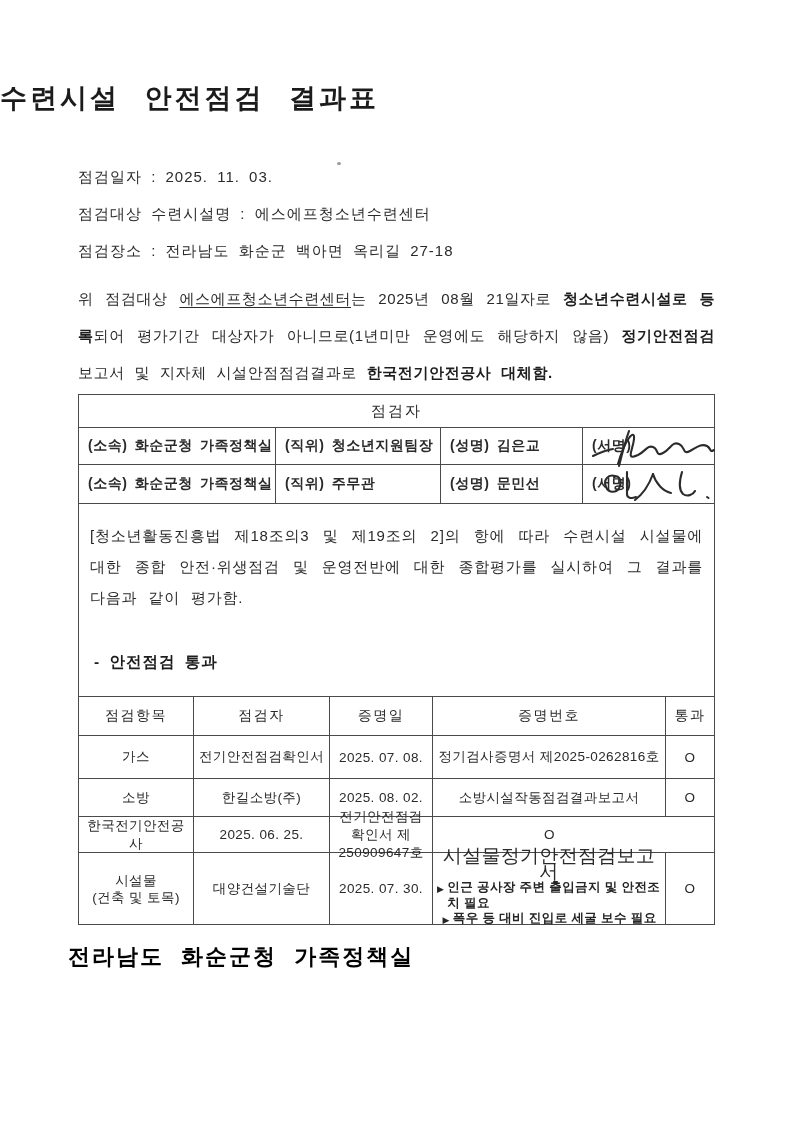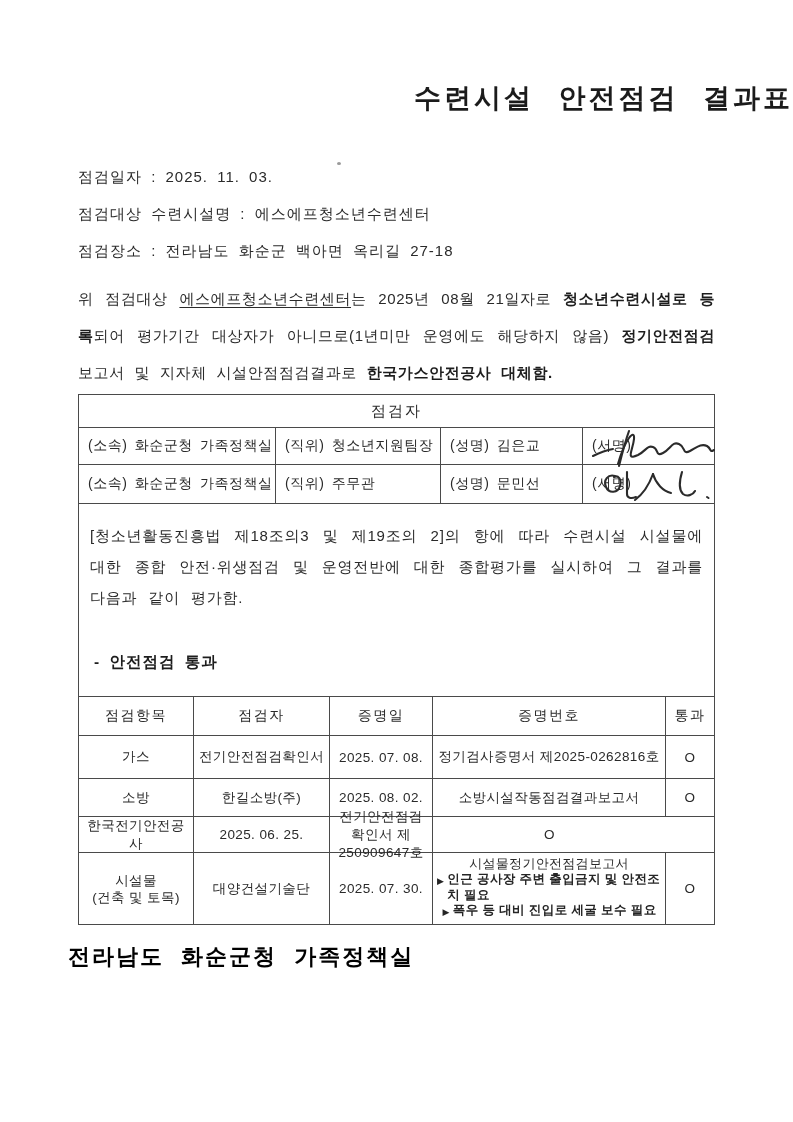--- a/index.html
+++ b/index.html
@@ -7,21 +7,21 @@
   .page {
     position: relative;
     width: 793px; height: 1122px;
     background: #ffffff;
     font-family: "Liberation Sans", "DejaVu Sans", sans-serif;
     color: #222222;
     overflow: hidden;
   }
   .doc-title {
     padding-top: 82px;
-    text-align: right;
+    text-align: left;
     font-size: 27px;
     font-weight: bold;
     letter-spacing: 3px;
     word-spacing: 14px;
     color: #1b1b1b;
     line-height: 32px;
   }
   .noise-dot {
     position: absolute; left: 337px; top: 162px;
     width: 4px; height: 3px; background: #9a9a9a; border-radius: 50%;
@@ -55,20 +55,21 @@
   }
   .insp-row {
     display: grid; grid-template-columns: 197px 165px 142px auto;
     border-bottom: 1px solid #4a4a4a;
   }
   .insp-row .cell {
     display: flex; align-items: center;
     padding-left: 9px;
     font-size: 14px; letter-spacing: 0.5px; word-spacing: 3px;
     color: #2a2a2a;
+    font-weight: bold;
   }
   .insp-row.r1 .cell { height: 36px; }
   .insp-row.r2 .cell { height: 38px; }
   .sign-cell { position: relative; overflow: visible; }
   .sig { position: absolute; left: 2px; top: -4px; }
   .sig path { fill: none; stroke: #2b2b2b; stroke-width: 2.1; stroke-linecap: round; stroke-linejoin: round; }
 
   .big-cell { height: 192px; padding: 16px 11px 0 11px; position: relative; }
   .statement {
     height: 93px; width: 613px;
@@ -95,21 +96,21 @@
     padding: 2px 3px;
   }
   .rt-head .cell { font-size: 14px; letter-spacing: 1.5px; }
   .rt-head .cell { height: 38px; }
   .rt-r0 .cell { height: 42px; }
   .rt-r1 .cell { height: 37px; }
   .rt-r2 .cell { height: 35px; }
   .rt-r3 .cell { height: 71px; }
   .item-cell-multiline { flex-direction: column; justify-content: center; line-height: 17px; }
   .cert-cell { flex-direction: column; justify-content: center; align-items: stretch; padding: 3px 6px; }
-  .cert-title { text-align: center; font-size: 13px; letter-spacing: 0.3px; line-height: 16px; }
+  .cert-title { text-align: center; font-size: 19px; letter-spacing: 0.3px; line-height: 16px; }
   .cert-note {
     display: flex; align-items: flex-start;
     font-size: 12.5px; font-weight: 600; color: #252525;
     line-height: 15.5px; text-align: left;
   }
   .cert-note .bullet { font-size: 9px; padding: 2px 3px 0 1px; }
 
   .footer {
     margin: 17px 0 0 68px;
     font-size: 22px; font-weight: bold;
@@ -124,21 +125,21 @@
 
   <div class="doc-title">수련시설  안전점검  결과표</div>
   <div class="noise-dot"></div>
 
   <div class="info-block">
     <div class="info-line">점검일자 : 2025. 11. 03.</div>
     <div class="info-line">점검대상 수련시설명 : 에스에프청소년수련센터</div>
     <div class="info-line">점검장소 : 전라남도 화순군 백아면 옥리길 27-18</div>
   </div>
 
-  <p class="summary"><span>위 점검대상 </span><span class="u">에스에프청소년수련센터</span><span>는 2025년 08월 21일자로 </span><span class="b">청소년수련시설로 등록</span><span>되어 평가기간 대상자가 아니므로(1년미만 운영에도 해당하지 않음) </span><span class="b">정기안전점검</span><span> 보고서 및 지자체 시설안점점검결과로 </span><span class="b">한국가스안전공사 대체함.</span></p>
+  <p class="summary"><span>위 점검대상 </span><span class="u">에스에프청소년수련센터</span><span>는 2025년 08월 21일자로 </span><span class="b">청소년수련시설로 등록</span><span>되어 평가기간 대상자가 아니므로(1년미만 운영에도 해당하지 않음) </span><span class="b">정기안전점검</span><span> 보고서 및 지자체 시설안점점검결과로 </span><span class="b">한국전기안전공사 대체함.</span></p>
 
   <div class="box">
 
     <div class="insp-header">점검자</div>
 
     <div class="insp-row r1">
       <div class="cell cell-line">(소속) 화순군청 가족정책실</div>
       <div class="cell cell-line">(직위) 청소년지원팀장</div>
       <div class="cell cell-line">(성명) 김은교</div>
       <div class="cell sign-cell">

